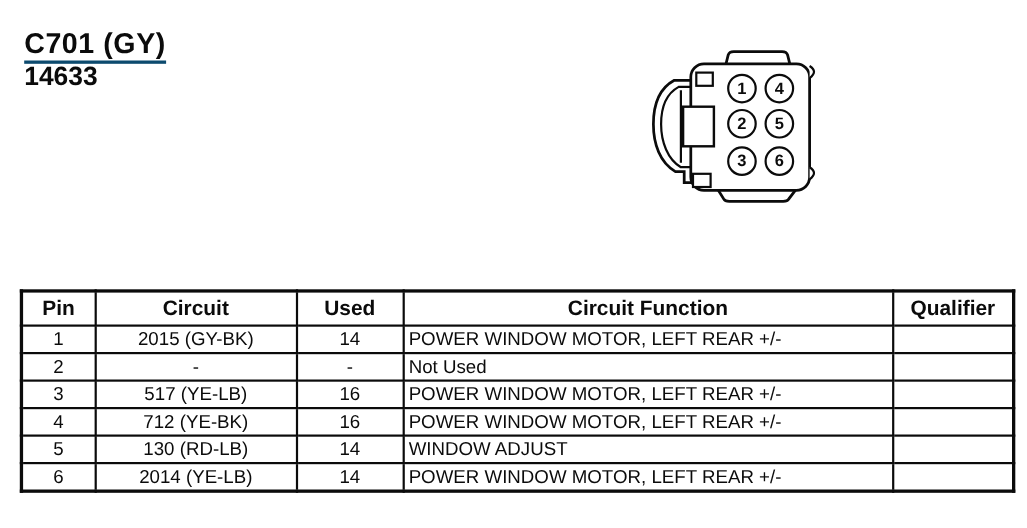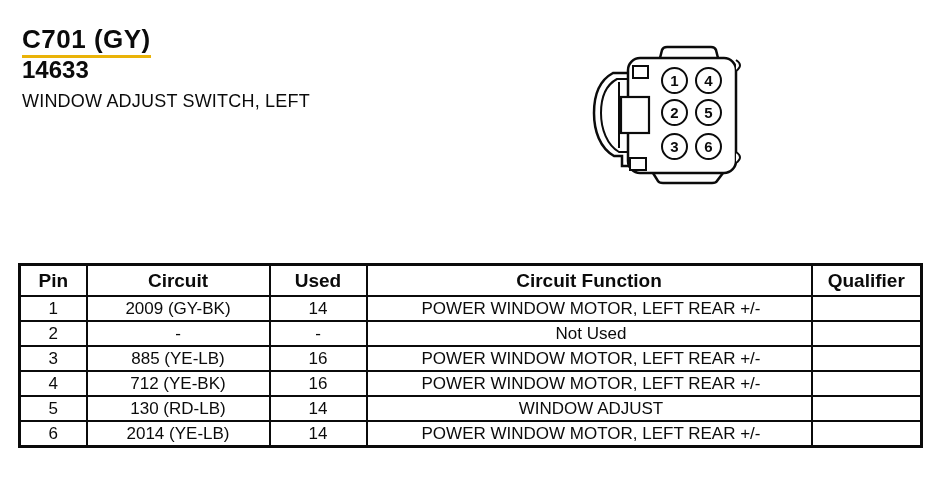--- a/index.html
+++ b/index.html
@@ -22,21 +22,21 @@
     position: absolute;
     left: 22px;
     top: 26px;
     width: 420px;
   }
   .connector-id {
     display: inline-block;
     font-size: 26px;
     font-weight: bold;
     letter-spacing: 0.5px;
-    border-bottom: 3px solid #eab308;
+    border-bottom: 3px solid #0c4a6e;
     padding-bottom: 2px;
     line-height: 1.05;
   }
   .part-number {
     font-size: 24px;
     font-weight: bold;
     line-height: 1.0;
   }
   .description {
     margin-top: 8px;
@@ -96,34 +96,33 @@
     text-align: center;
     padding: 0;
   }
   .pinout-table td {
     height: 23px;
     font-size: 17px;
     text-align: center;
     padding: 0;
   }
   .pinout-table td.col-function {
-    text-align: center;
+    text-align: left;
     padding-left: 4px;
   }
 </style>
 </head>
 <body>
 
 <div class="page">
 
   <div class="header-block">
     <div class="connector-id">C701 (GY)</div>
     <div class="part-number">14633</div>
     <div class="description">
-      <div>WINDOW ADJUST SWITCH, LEFT</div>
     </div>
   </div>
 
   <div class="connector-wrap">
     <svg width="164" height="152" viewBox="0 0 164 152">
 
       <path d="M 74 22 L 76 14 Q 77 11 81 11 L 125 11 Q 129 11 130 14 L 132 22" fill="#ffffff" stroke="#0b0b0b" stroke-width="2.5"></path>
 
       <path d="M 67 137 L 72 145 Q 73 147 77 147 L 126 147 Q 130 147 131 145 L 137 137" fill="#ffffff" stroke="#0b0b0b" stroke-width="2.5"></path>
 
@@ -167,35 +166,35 @@
           <th>Pin</th>
           <th>Circuit</th>
           <th>Used</th>
           <th>Circuit Function</th>
           <th>Qualifier</th>
         </tr>
     </thead>
     <tbody>
         <tr>
           <td class="col-pin">1</td>
-          <td class="col-circuit">2009 (GY-BK)</td>
+          <td class="col-circuit">2015 (GY-BK)</td>
           <td class="col-gauge">14</td>
           <td class="col-function">POWER WINDOW MOTOR, LEFT REAR +/-</td>
           <td class="col-qualifier"></td>
         </tr>
         <tr>
           <td class="col-pin">2</td>
           <td class="col-circuit">-</td>
           <td class="col-gauge">-</td>
           <td class="col-function">Not Used</td>
           <td class="col-qualifier"></td>
         </tr>
         <tr>
           <td class="col-pin">3</td>
-          <td class="col-circuit">885 (YE-LB)</td>
+          <td class="col-circuit">517 (YE-LB)</td>
           <td class="col-gauge">16</td>
           <td class="col-function">POWER WINDOW MOTOR, LEFT REAR +/-</td>
           <td class="col-qualifier"></td>
         </tr>
         <tr>
           <td class="col-pin">4</td>
           <td class="col-circuit">712 (YE-BK)</td>
           <td class="col-gauge">16</td>
           <td class="col-function">POWER WINDOW MOTOR, LEFT REAR +/-</td>
           <td class="col-qualifier"></td>

